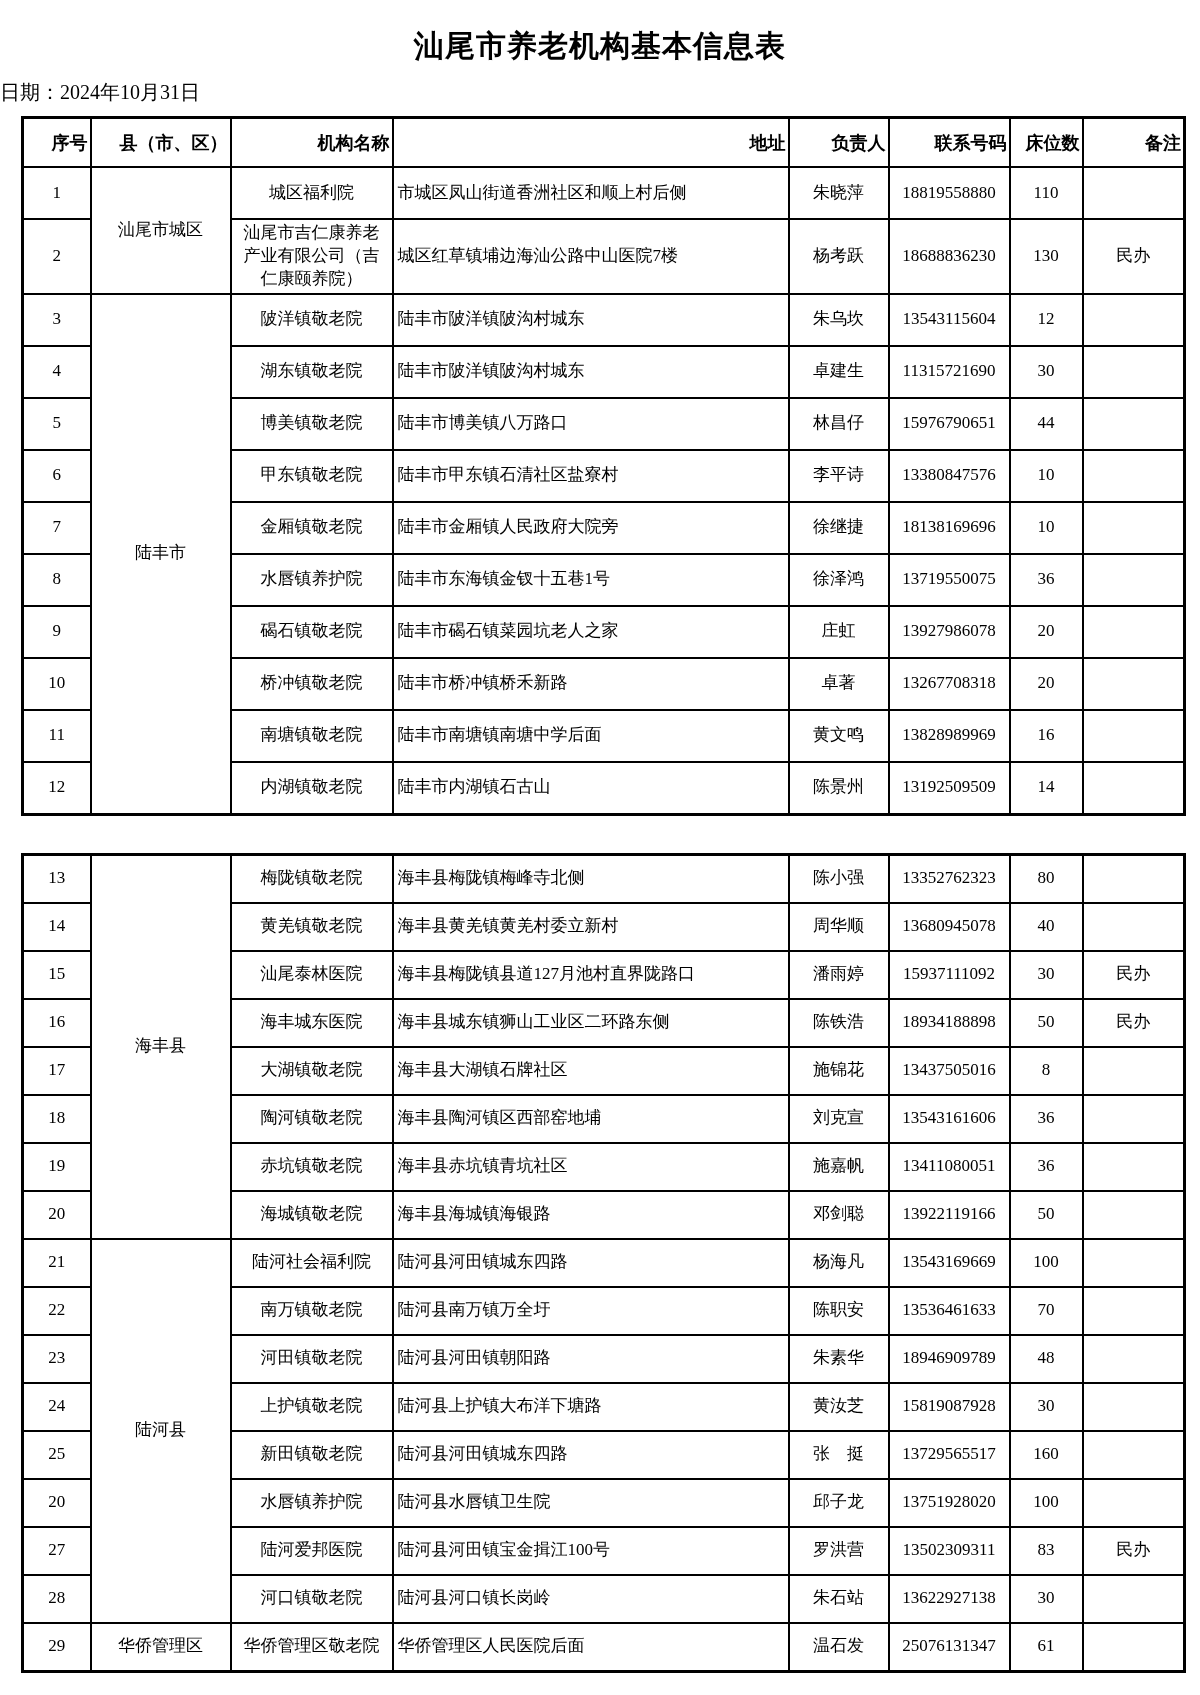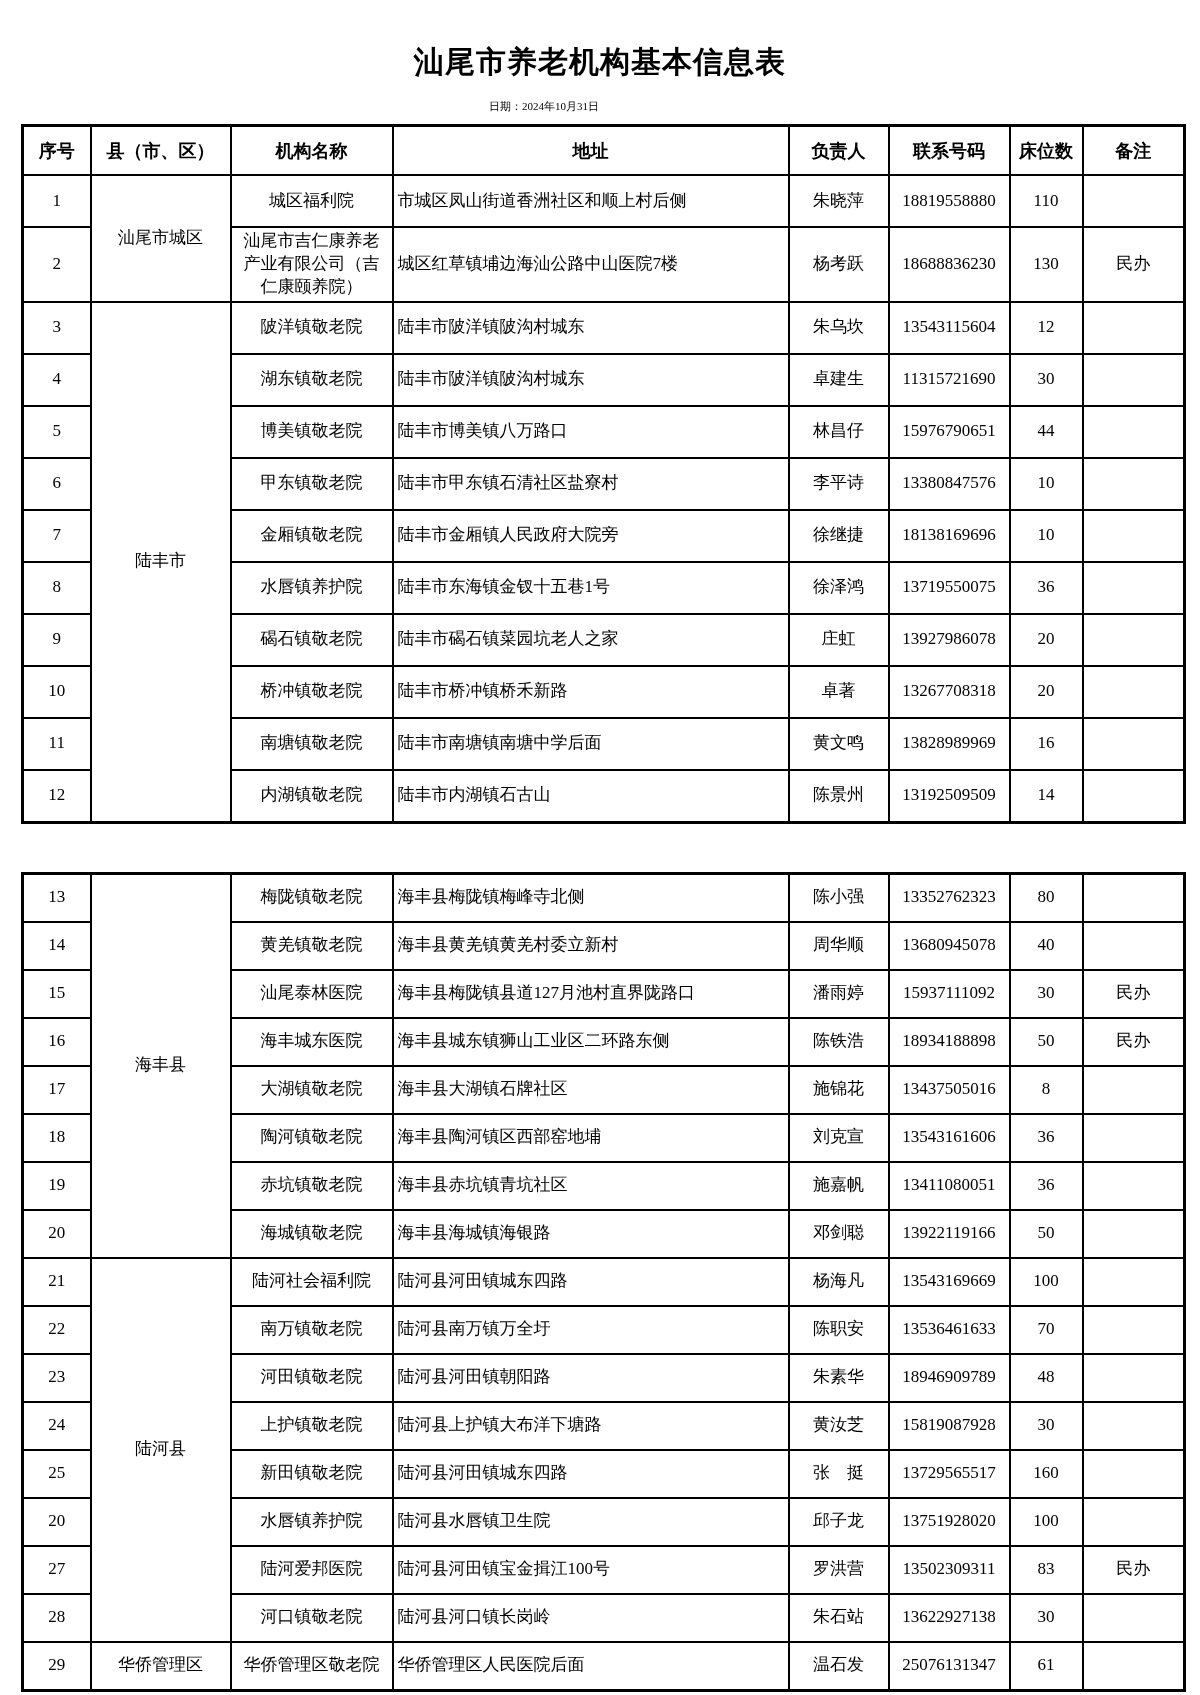--- a/index.html
+++ b/index.html
@@ -3,51 +3,51 @@
 <meta charset="utf-8">
 <style>
   html, body { margin: 0; padding: 0; background: #ffffff; }
   body {
     width: 1200px; height: 1695px;
     color: #000;
     font-family: "Liberation Serif", "DejaVu Serif", serif;
     position: relative;
   }
   .title {
-    margin: 16px; padding-top: 26px;
+    margin: 0; padding-top: 26px;
     text-align: center;
     font-size: 30px; font-weight: bold;
     font-family: Liberation Serif, serif;
     letter-spacing: 1px;
   }
   .date-line {
     margin-top: 12px;
-    text-align: center;
+    text-align: left;
     padding-right: 112px;
-    font-size: 11px;
+    font-size: 20px;
   }
   table.info-table {
     border-collapse: collapse;
     table-layout: fixed;
     margin-left: 21px;
     border: 3px solid #000;
   }
   .t1 { margin-top: 10px; }
-  .t2 { margin-top: 48px; }
+  .t2 { margin-top: 37px; }
   .info-table th, .info-table td {
     border: 2px solid #000;
     overflow: hidden;
     vertical-align: middle;
   }
   .info-table th {
     font-family: "Liberation Sans", "DejaVu Sans", sans-serif;
     font-weight: bold;
     font-size: 18px;
     height: 47px;
-    text-align: center;
+    text-align: right;
     padding: 0 2px;
   }
   .t1 td { height: 46px; }
   .t2 td { height: 42px; }
   .info-table td {
     font-size: 17px;
     padding: 2px 4px;
     line-height: 1.35;
   }
   td.c { text-align: center; }

